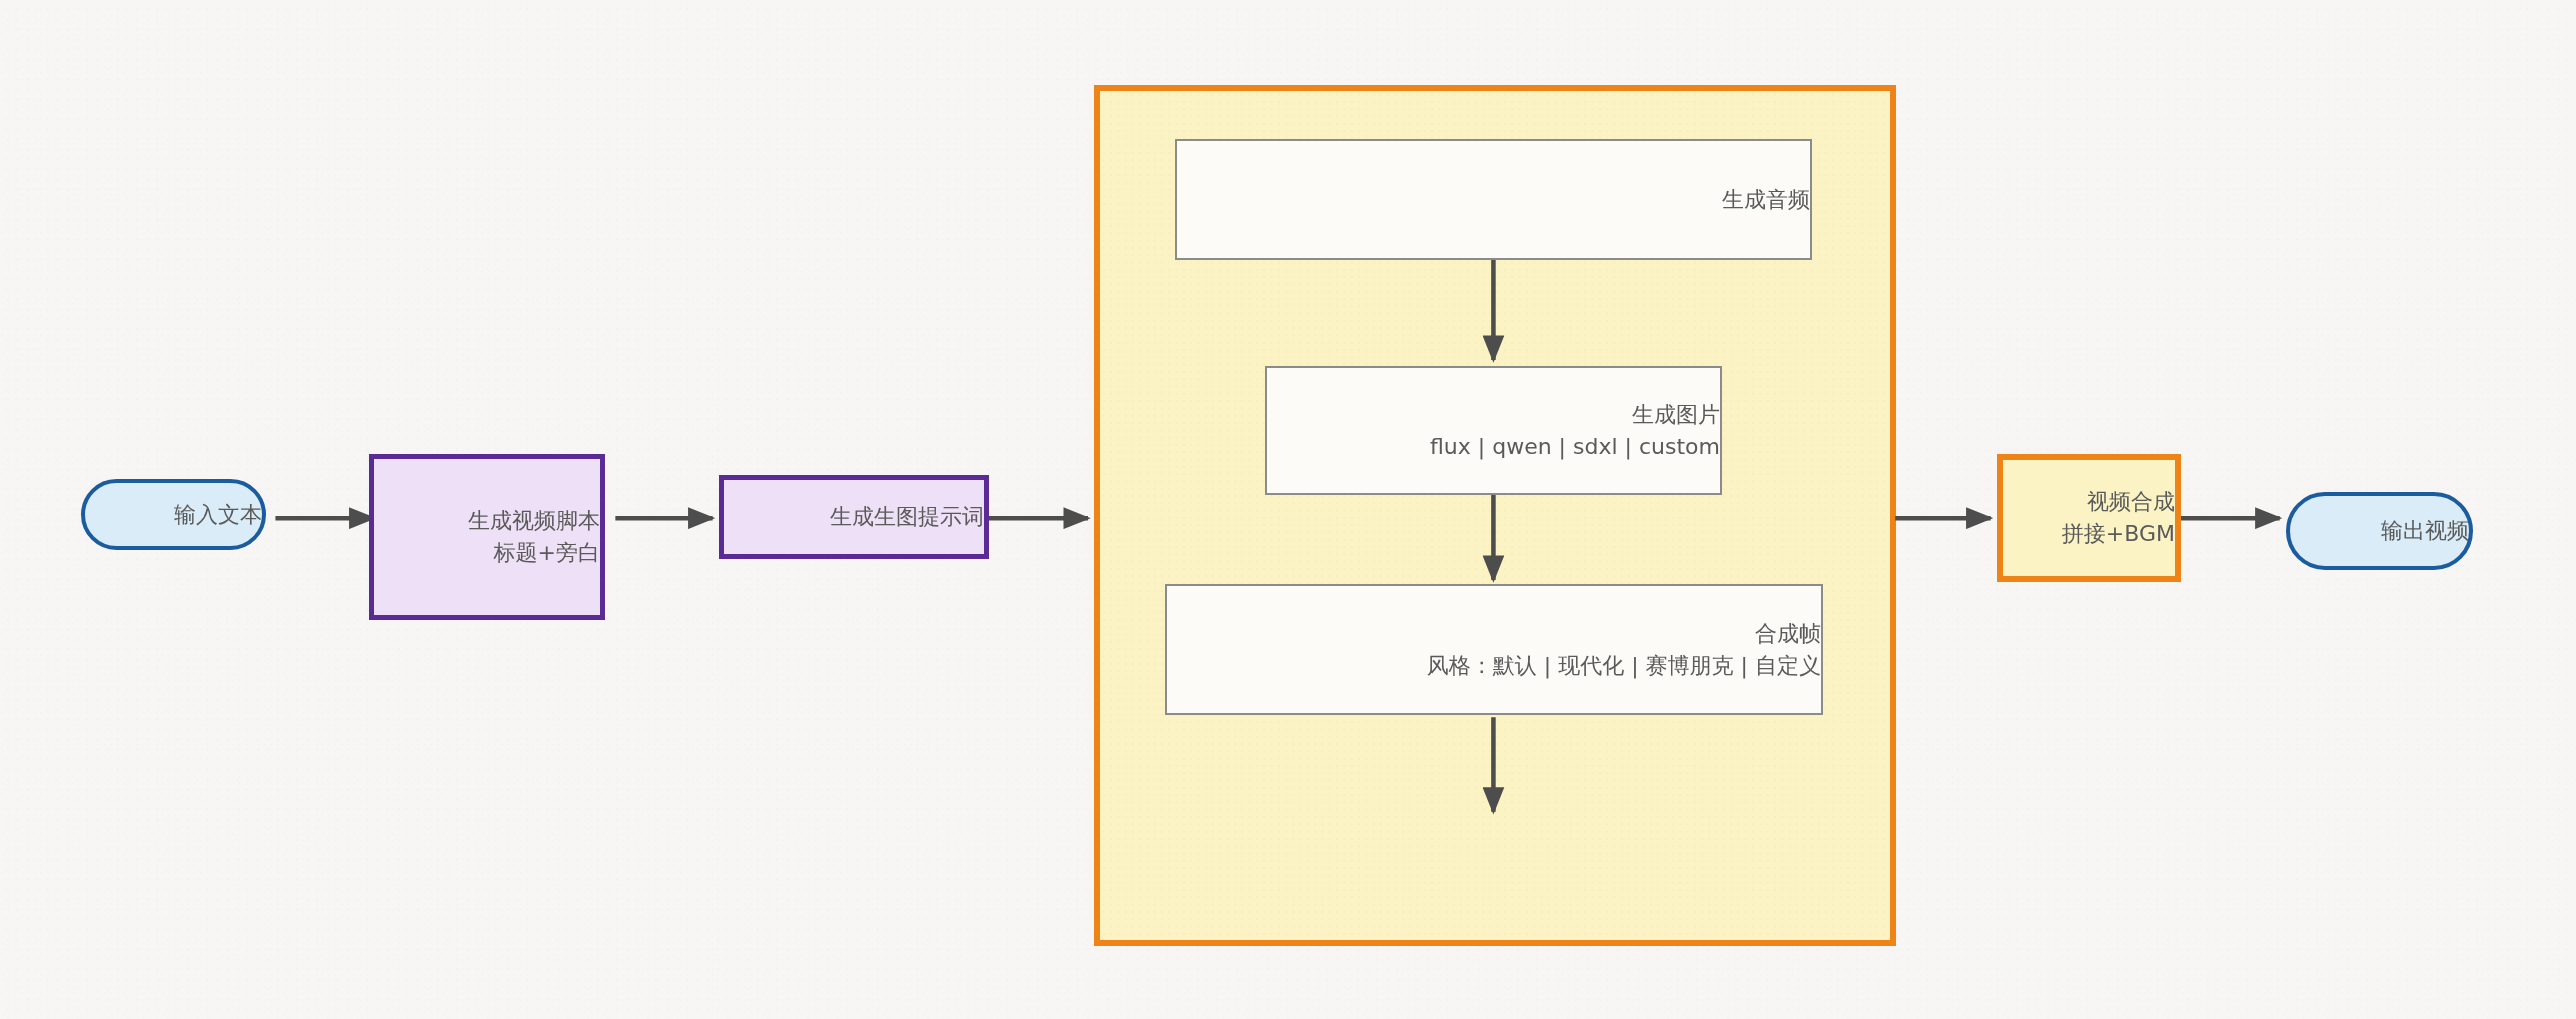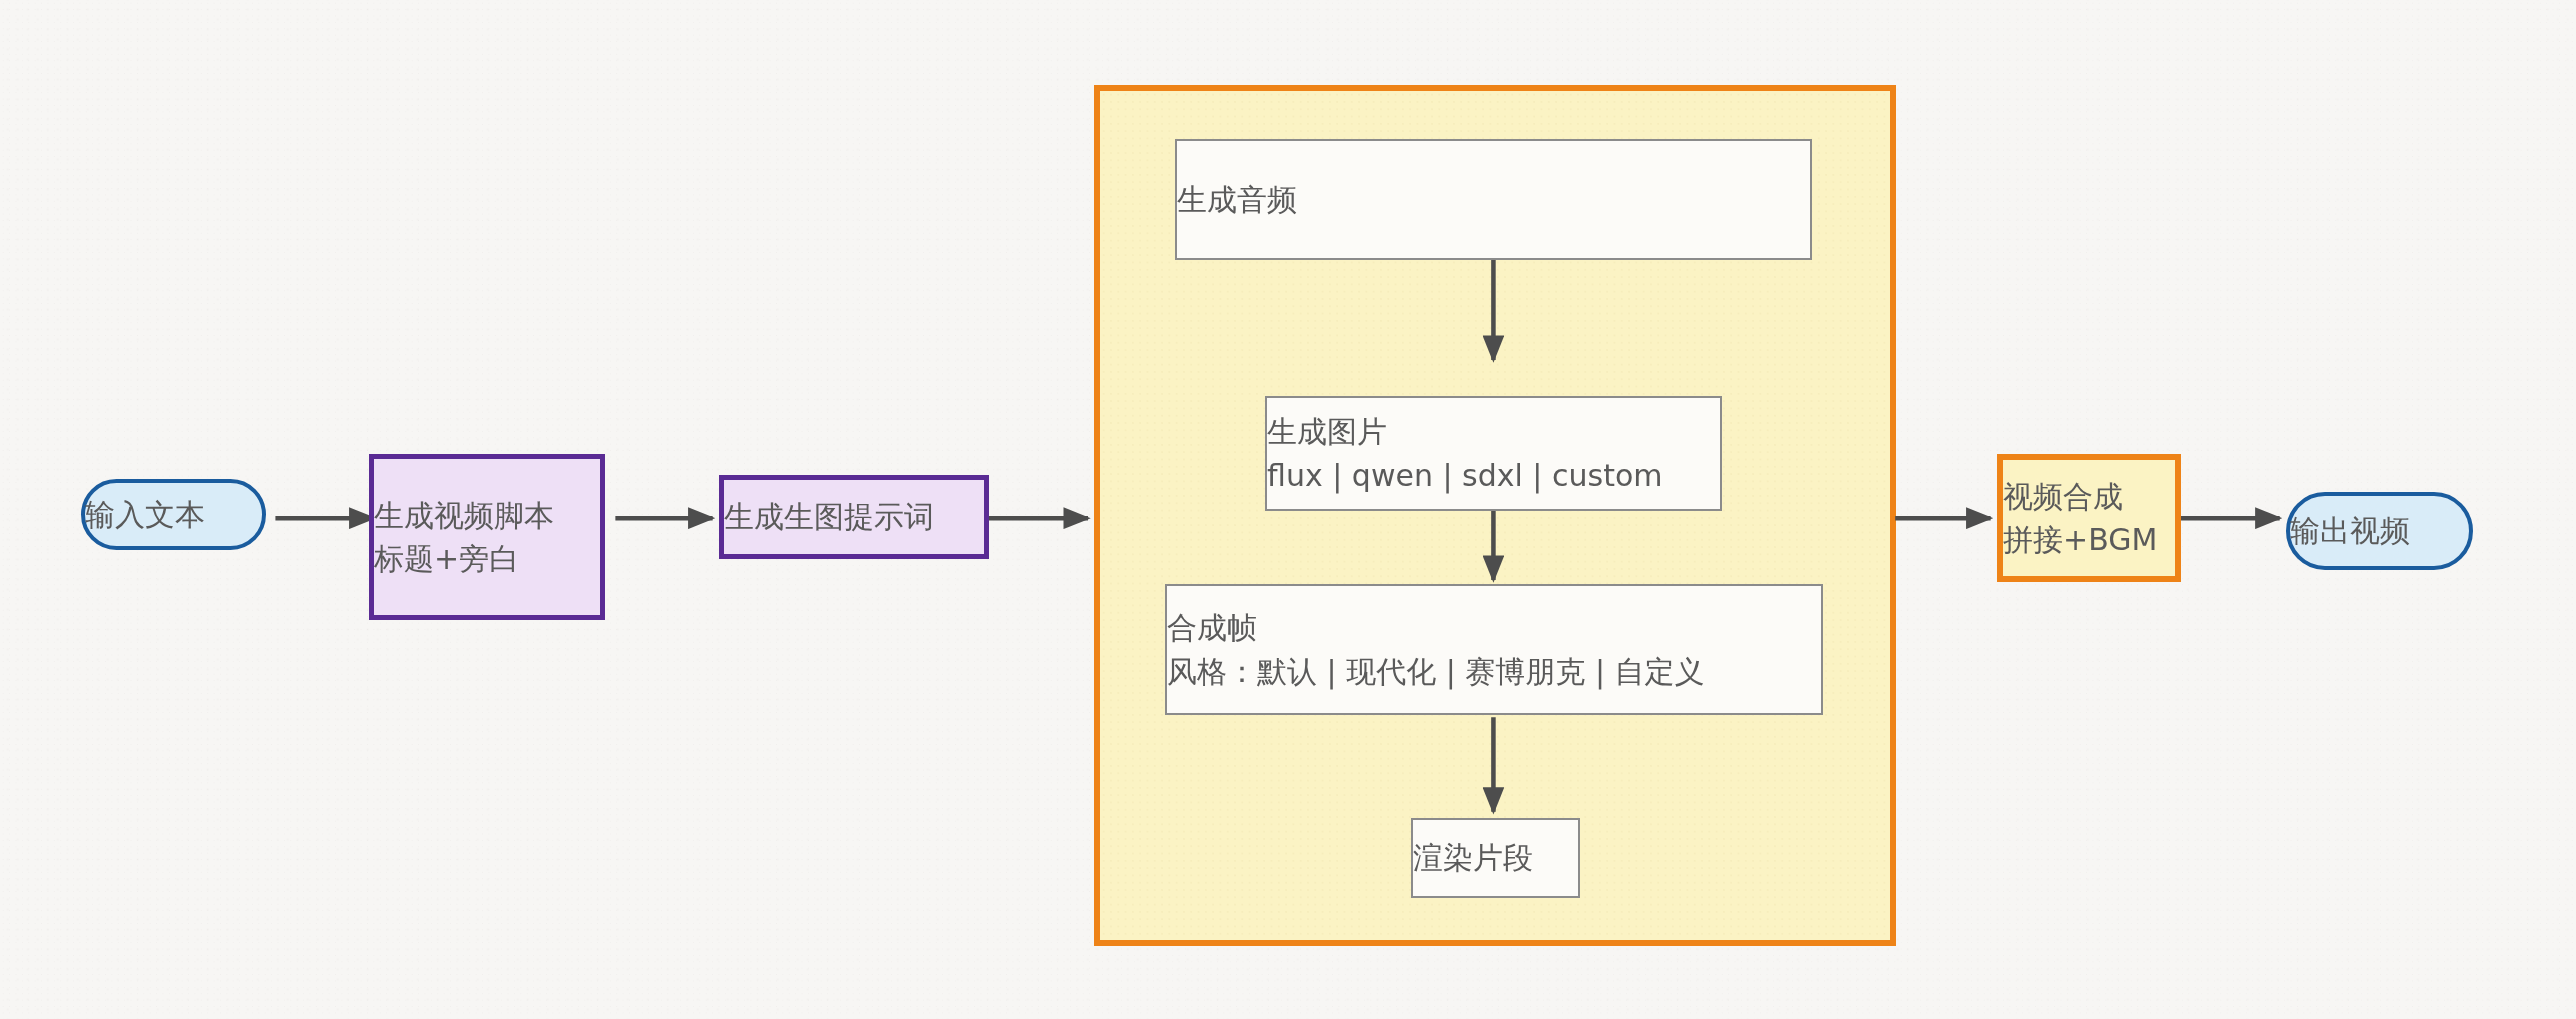--- a/index.html
+++ b/index.html
@@ -21,25 +21,25 @@
   svg.edges {
     position: absolute; left: 0; top: 0;
     width: 2576px; height: 1020px;
     pointer-events: none;
   }
   .node {
     position: absolute;
     box-sizing: border-box;
     display: flex;
     flex-direction: column;
-    align-items: flex-start;
+    align-items: flex-end;
     justify-content: center;
     text-align: center;
     color: #5a5a5a;
-    font-size: 30px;
+    font-size: 22px;
     line-height: 1.45;
     white-space: nowrap;
   }
   .pill {
     border: 4.5px solid #1a5c9e;
     background: #d9ecf8;
     border-radius: 42px;
   }
   .purple {
     border: 5.5px solid #5a2b94;
@@ -60,21 +60,21 @@
   .orange {
     border: 6.4px solid #ee8317;
     background: #fbf3c4;
   }
   
   #n-input   { left: 81px;  top: 479px; width: 185px; height: 71px; font-family: Liberation Serif, serif;  }
   #n-script  { left: 369px;  top: 454px; width: 236px; height: 166px; }
   #n-prompt  { left: 719px;  top: 475px; width: 270px; height: 84px;  }
   #sg-scene  { left: 1094px; top: 85px;  width: 802px; height: 861px; }
   #n-audio   { left: 1175px; top: 139px; width: 637px; height: 121px; }
-  #n-image   { left: 1265px; top: 366px; width: 457px; height: 115px; margin-top: 30px; }
+  #n-image   { left: 1265px; top: 366px; width: 457px; height: 129px; }
   #n-frame   { left: 1165px; top: 584px; width: 658px; height: 131px; }
   #n-render  { left: 1411px; top: 818px; width: 169px; height: 80px;  }
   #n-merge   { left: 1997px; top: 454px; width: 184px; height: 128px; }
   #n-output  { left: 2286px; top: 492px; width: 187px; height: 78px;  }
 </style>
 </head>
 <body>
 
 <div class="canvas">
 
@@ -118,23 +118,20 @@
   <div class="node inner" id="n-image">
     <div>生成图片</div>
     <div>flux | qwen | sdxl | custom</div>
   </div>
 
   <div class="node inner" id="n-frame">
     <div>合成帧</div>
     <div>风格：默认 | 现代化 | 赛博朋克 | 自定义</div>
   </div>
 
-  <div class="node inner" id="n-render">
-    <span>渲染片段</span>
-  </div>
 
   <div class="node orange" id="n-merge">
     <div>视频合成</div>
     <div>拼接+BGM</div>
   </div>
 
   <div class="node pill" id="n-output">
     <span>输出视频</span>
   </div>
 

